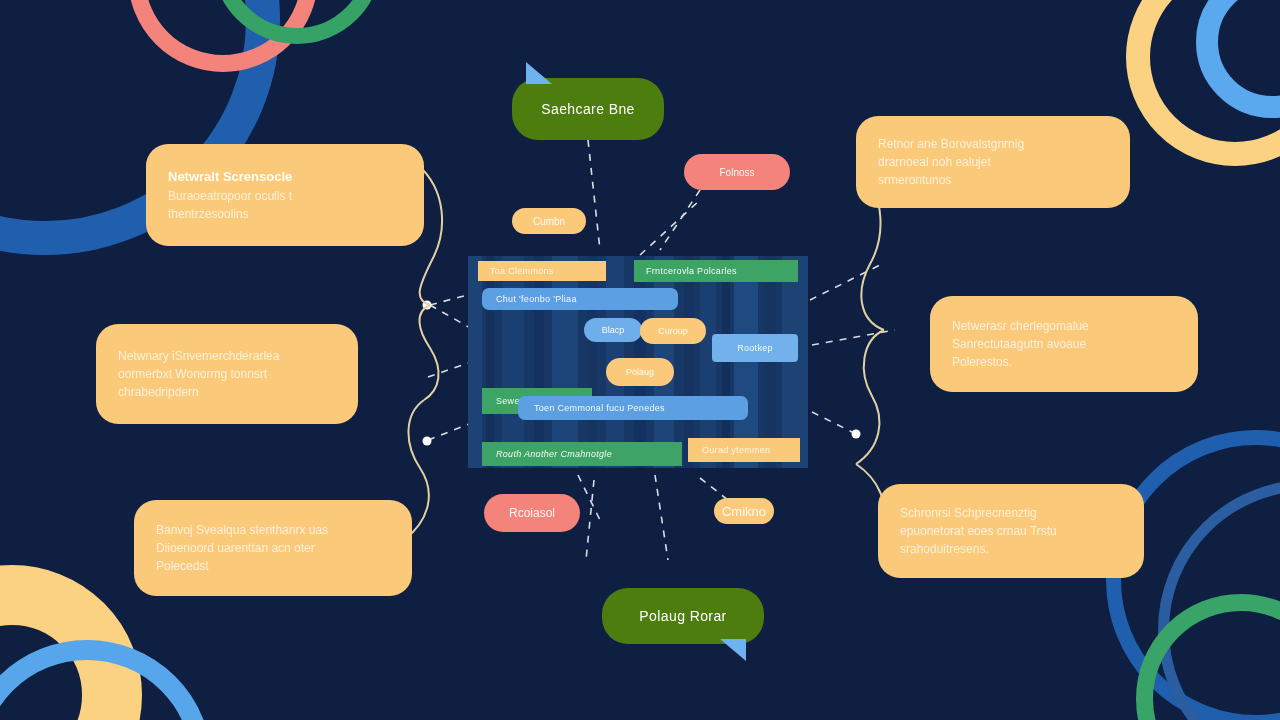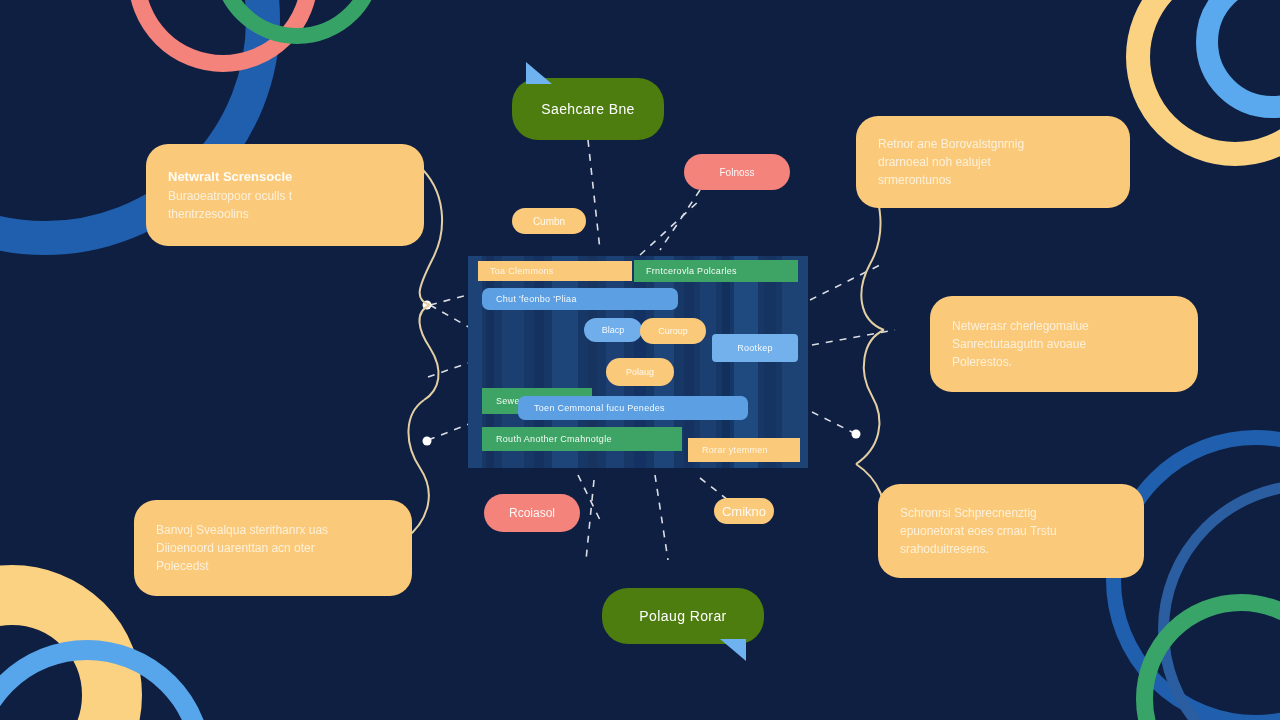--- a/index.html
+++ b/index.html
@@ -208,28 +208,28 @@
       <i style="left:166px; width:12px; background:#143163;"></i>
       <i style="left:186px; width:20px; background:#1e4579;"></i>
       <i style="left:216px; width:10px; background:#153260;"></i>
       <i style="left:232px; width:16px; background:#1c3f72;"></i>
       <i style="left:254px; width:8px;  background:#12305e;"></i>
       <i style="left:266px; width:24px; background:#1f4a80;"></i>
       <i style="left:296px; width:12px; background:#163461;"></i>
       <i style="left:314px; width:26px; background:#1d4375;"></i>
     </div>
 
-    <div class="panel-chip chip-amber" style="left:10px; top:5px; width:154px; height:20px; padding-left:12px;">Toa  Clemmons</div>
+    <div class="panel-chip chip-amber" style="left:10px; top:5px; width:128px; height:20px; padding-left:12px;">Toa  Clemmons</div>
     <div class="panel-chip chip-green" style="left:166px; top:4px; width:164px; height:22px; padding-left:12px;">Frntcerovla  Polcarles</div>
     <div class="panel-chip chip-sky" style="left:14px; top:32px; width:196px; height:22px; padding-left:14px;">Chut 'feonbo 'Pliaa</div>
     <div class="panel-chip chip-green" style="left:14px; top:84px; width:110px; height:26px; padding-left:14px;margin-top:48px;">Sewerapd</div>
     <div class="panel-chip chip-sky-lt chip-round" style="left:244px; top:78px; width:86px; height:28px; border-radius:4px;">Rootkep</div>
     <div class="panel-chip chip-sky" style="left:50px; top:140px; width:230px; height:24px; padding-left:16px;">Toen  Cemmonal  fucu  Penedes</div>
-    <div class="panel-chip chip-green" style="left:14px; top:171px; width:200px; height:24px; padding-left:14px;">Routh Another   Cmahnotgle</div>
-    <div class="panel-chip chip-amber" style="left:220px; top:182px; width:112px; height:24px; padding-left:14px;">Rorar ytemmen</div>
+    <div class="panel-chip chip-green" style="left:14px; top:186px; width:200px; height:24px; padding-left:14px;font-style:italic;">Routh Another   Cmahnotgle</div>
+    <div class="panel-chip chip-amber" style="left:220px; top:182px; width:112px; height:24px; padding-left:14px;">Ourad ytemmen</div>
   </div>
 
   <div class="pill pill-amber" style="left:512px; top:208px; width:74px; height:26px;">Cumbn</div>
   <div class="pill pill-coral" style="left:684px; top:154px; width:106px; height:36px; font-size:10px;">Folnoss</div>
   <div class="pill pill-sky" style="left:584px; top:318px; width:58px; height:24px; font-size:9px;">Blacp</div>
   <div class="pill pill-amber" style="left:640px; top:318px; width:66px; height:26px; font-size:9px;">Curoup</div>
   <div class="pill pill-amber" style="left:606px; top:358px; width:68px; height:28px; font-size:9px;">Polaug</div>
   <div class="pill pill-coral" style="left:484px; top:494px; width:96px; height:38px; font-size:12px;">Rcoiasol</div>
   <div class="pill pill-amber" style="left:714px; top:498px; width:60px; height:26px; font-size:13px;">Cmikno</div>
 
@@ -240,20 +240,23 @@
   <div class="bubble" id="bubble-bottom" style="left:602px; top:588px; width:162px; height:56px;">
     <span class="tail"></span>
     <span>Polaug Rorar</span>
   </div>
 
   <div class="note" style="left:146px; top:144px; width:278px; height:102px;">
     <div class="note-title">Netwralt Scrensocle</div>
     <div class="note-body">Buraoeatropoor oculls t<br>thentrzesoolins</div>
   </div>
 
+  <div class="note" style="left:96px; top:324px; width:262px; height:100px;">
+    <div class="note-body">Netwnary iSnvemerchderarlea<br>oormerbxt Wonormg tonnsrt<br>chrabedripdern</div>
+  </div>
 
   <div class="note" style="left:134px; top:500px; width:278px; height:96px;">
     <div class="note-body">Banvoj Svealqua sterithanrx uas<br>Diioenoord uarenttan acn oter<br>Polecedst</div>
   </div>
 
   <div class="note" style="left:856px; top:116px; width:274px; height:92px;">
     <div class="note-body">Retnor ane Borovalstgnrnig<br>drarnoeal noh ealujet<br>srmerontunos</div>
   </div>
 
   <div class="note" style="left:930px; top:296px; width:268px; height:96px;">

